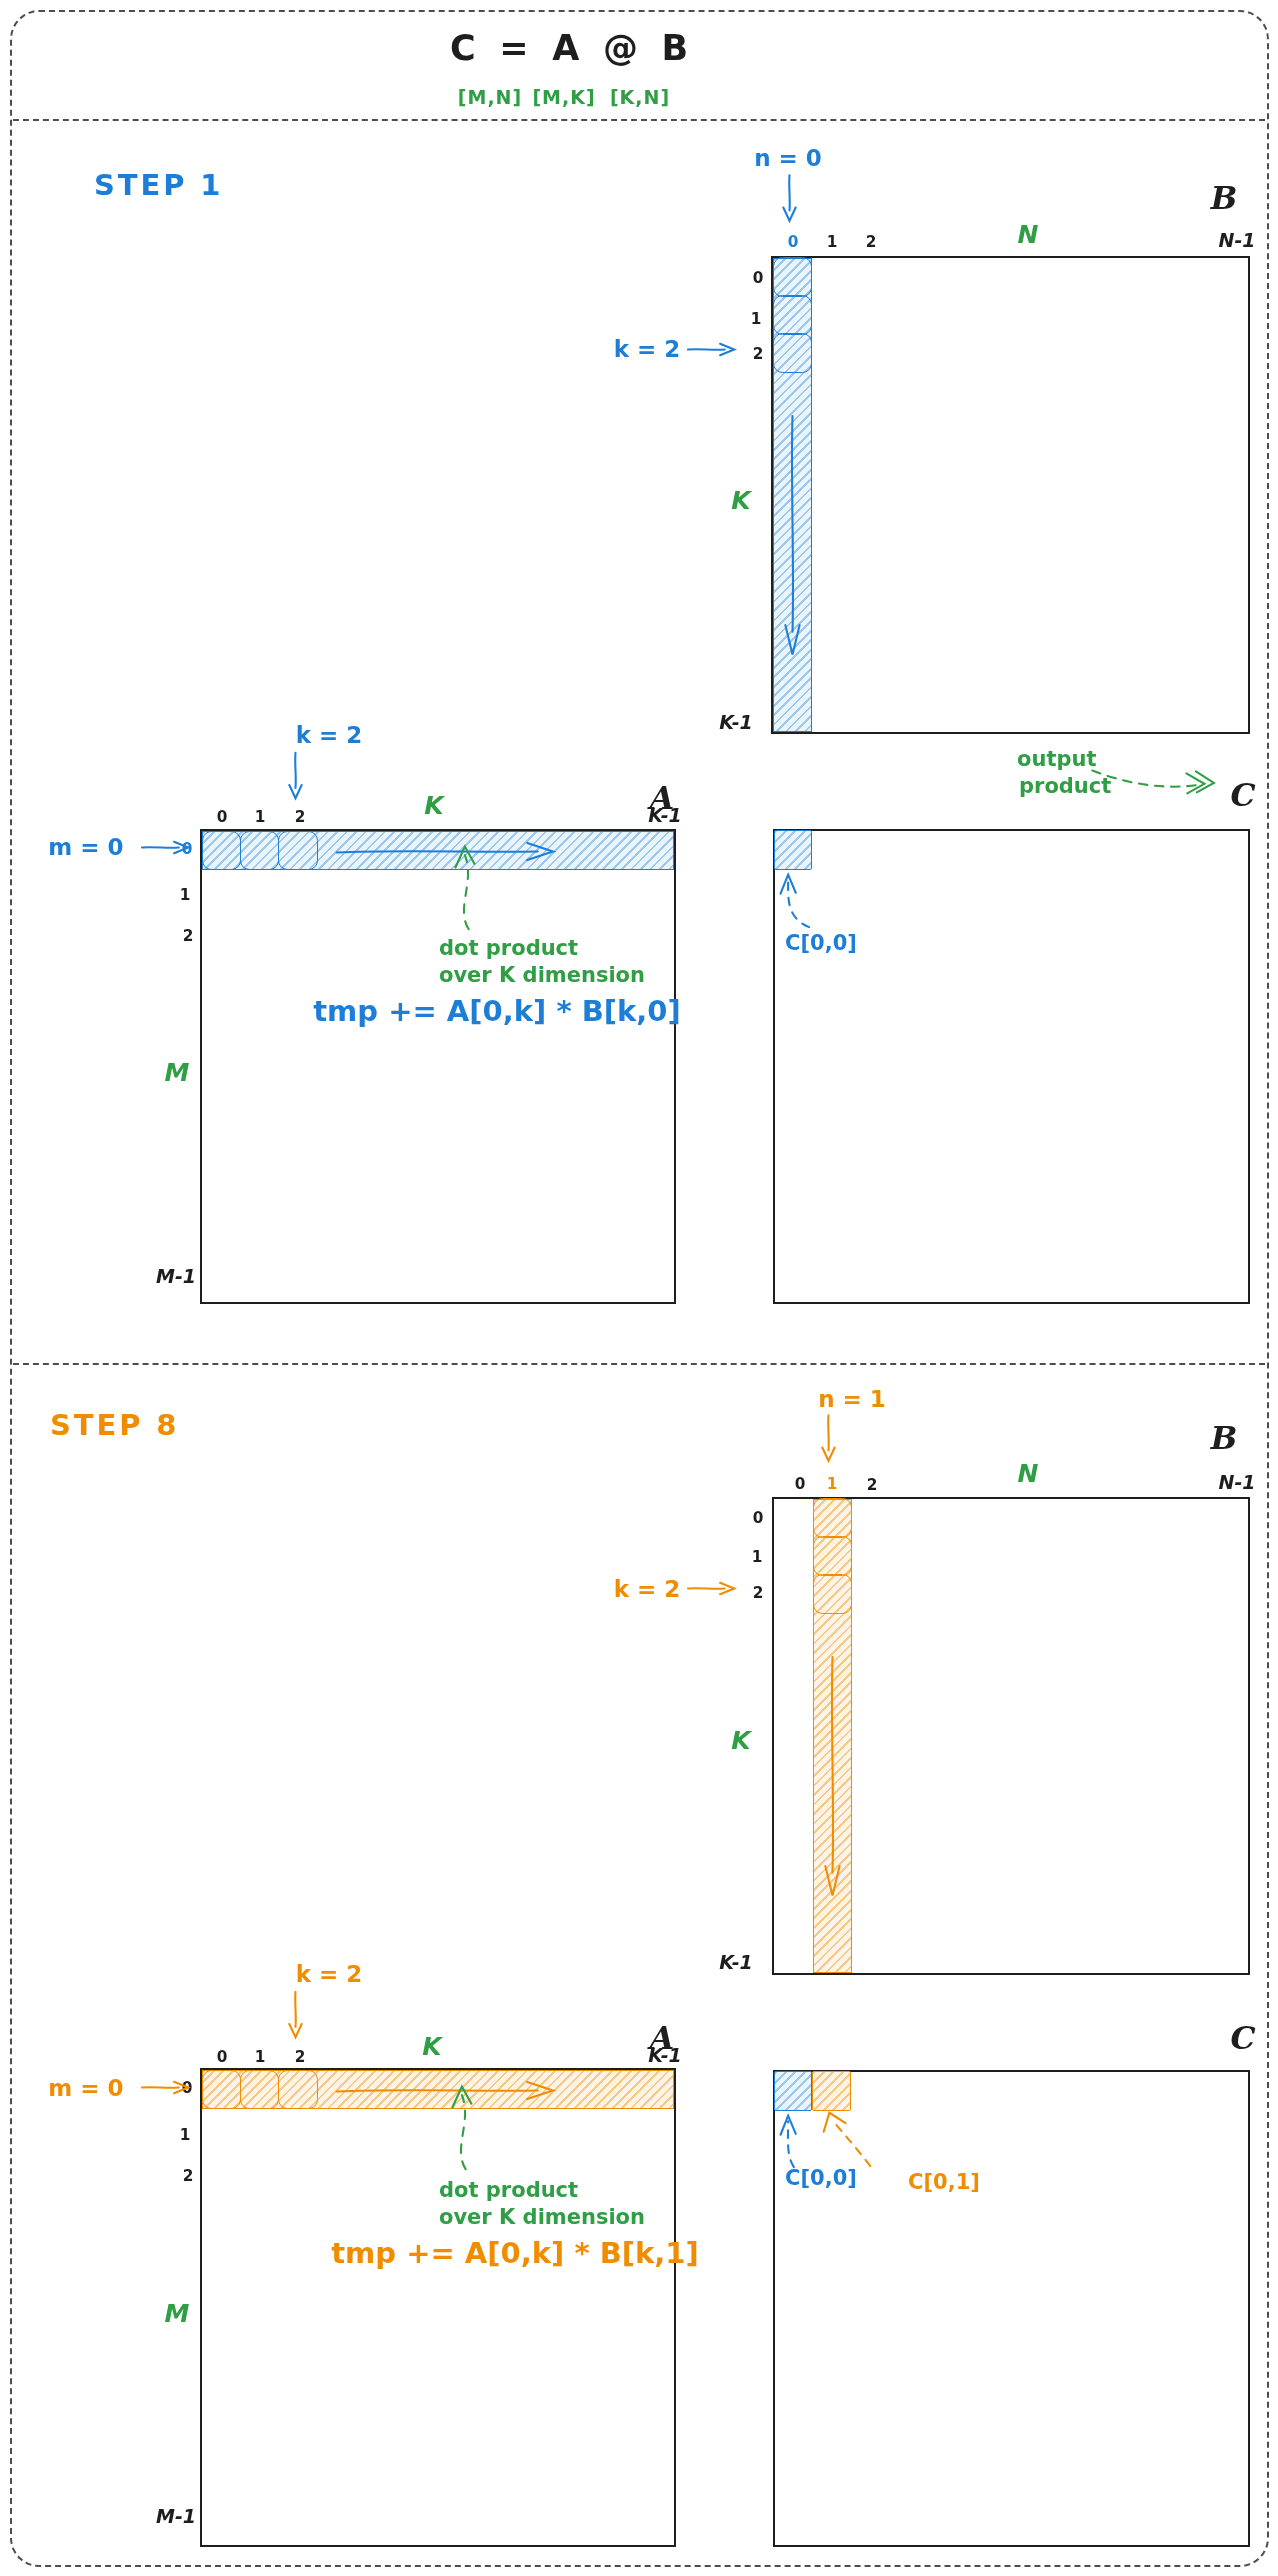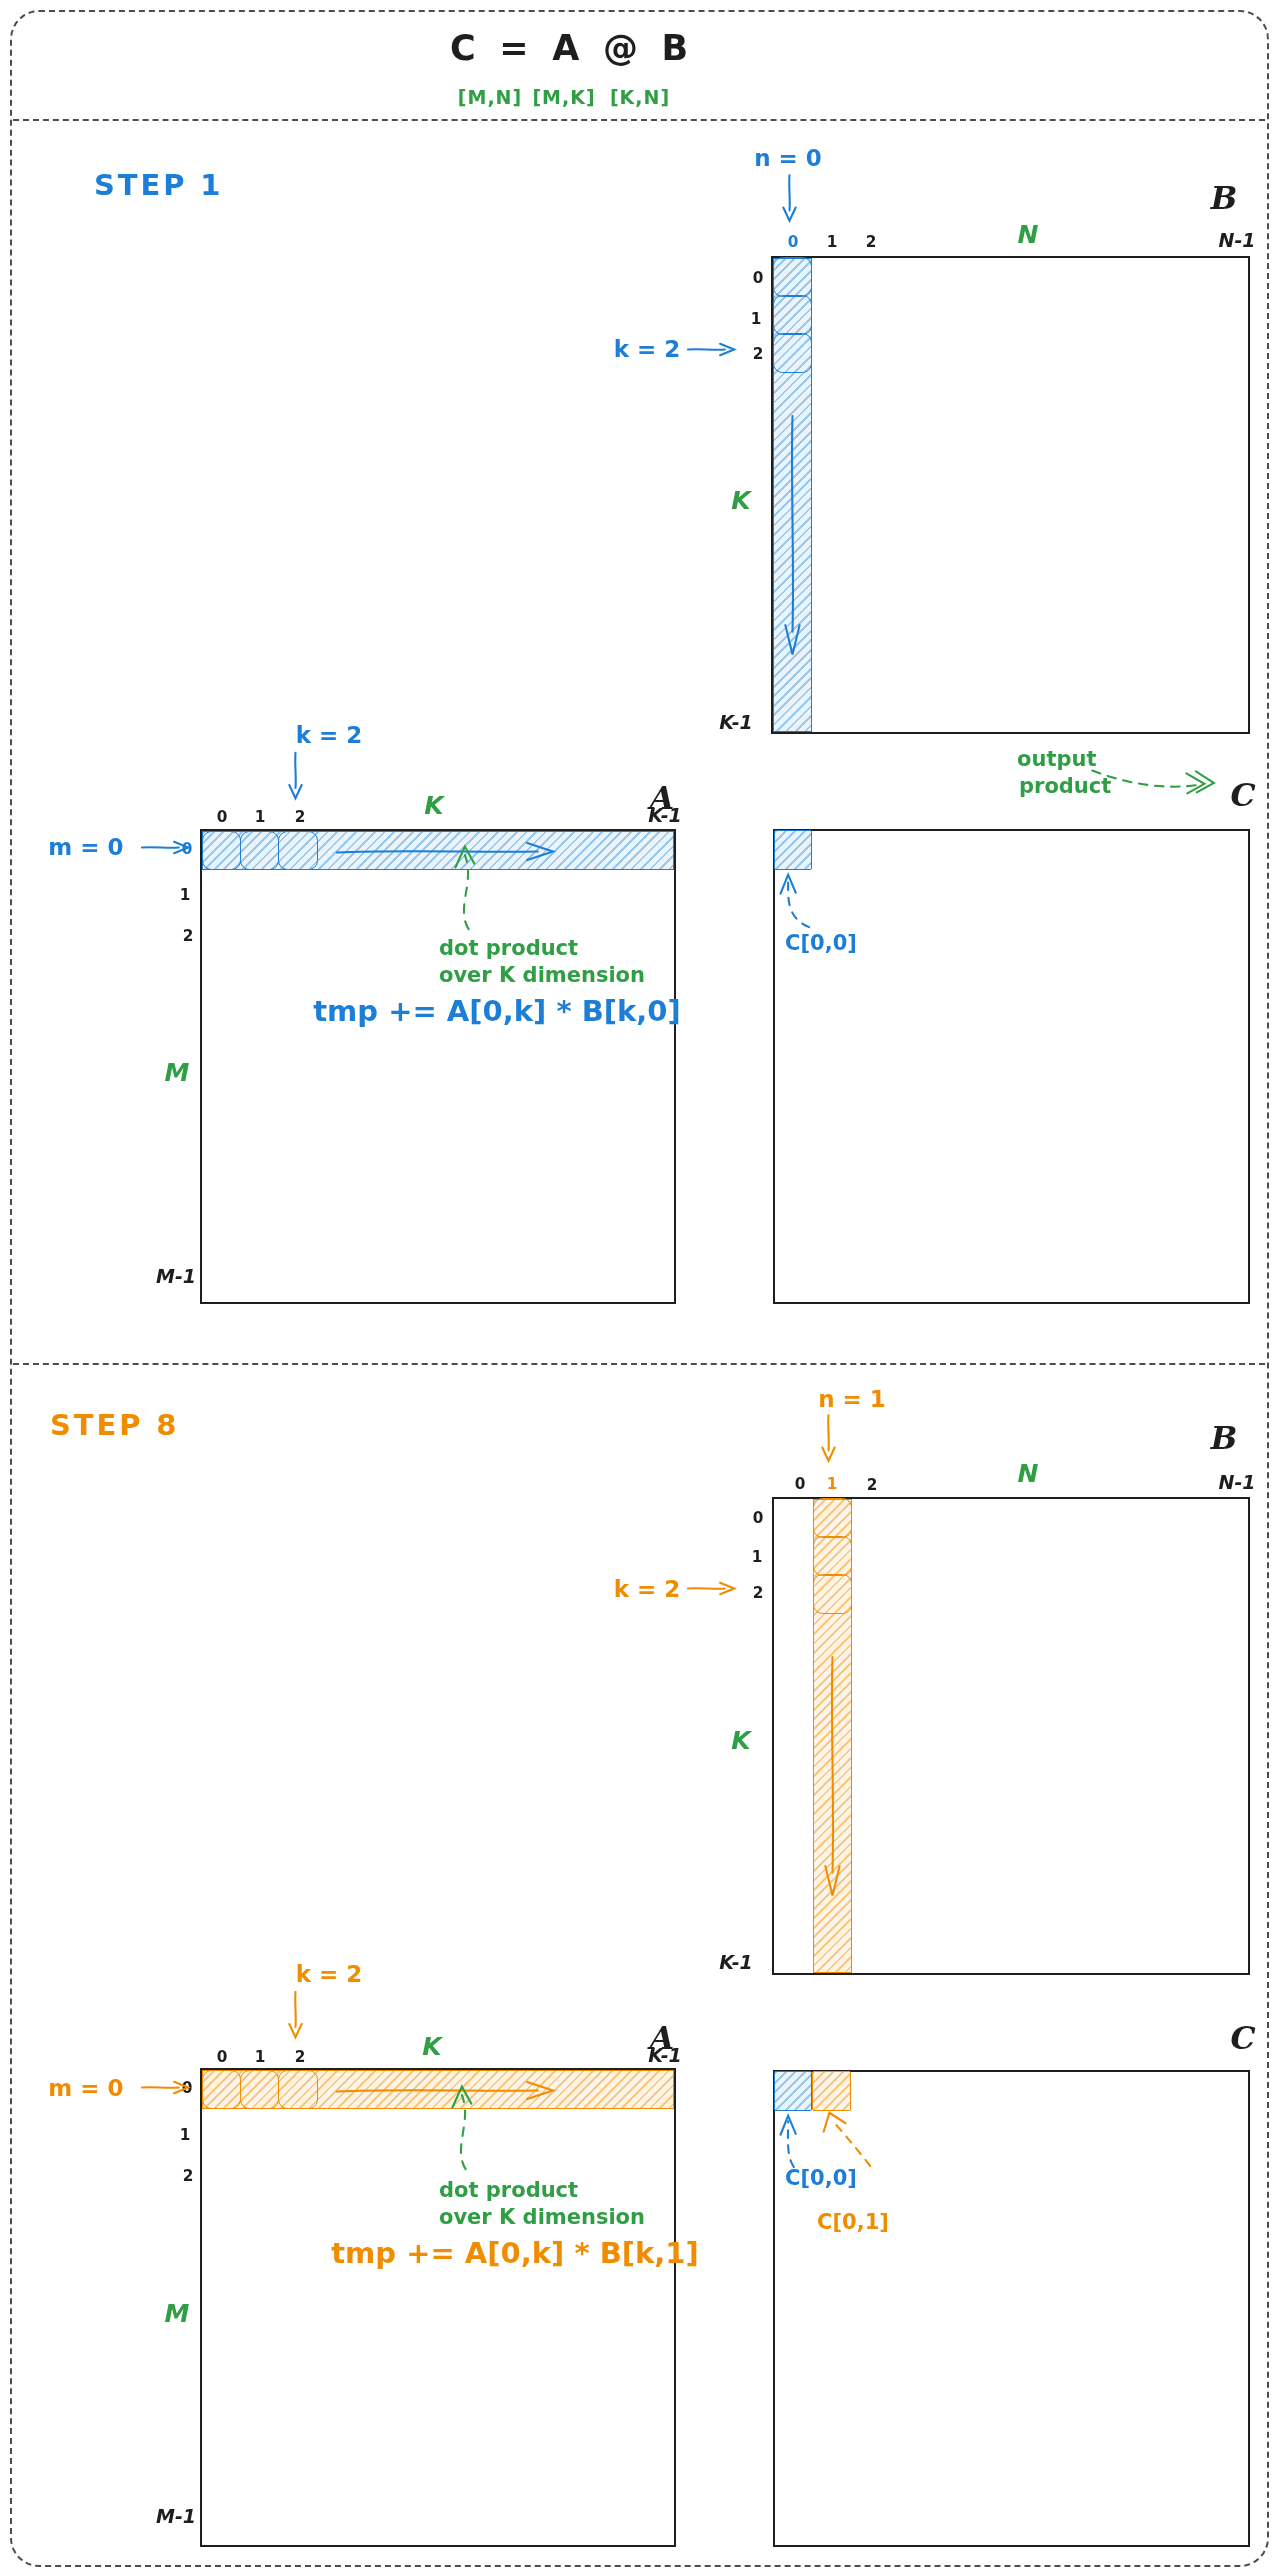--- a/index.html
+++ b/index.html
@@ -215,21 +215,21 @@
   </div>
   <svg style="left:767px;top:2110px;" width="48" height="59" viewBox="0 0 50 62">
     <path d="M28 60 C 20 48, 22 30, 22 12" fill="none" stroke="#1c7ed6" stroke-width="2.2" stroke-linecap="round" stroke-dasharray="8 8"></path>
     <path d="M14 26 L22 6 L30 25" fill="none" stroke="#1c7ed6" stroke-width="2.2" stroke-linecap="round"></path>
   </svg>
   <svg style="left:817px;top:2107px;" width="59" height="61" viewBox="0 0 62 64">
     <path d="M56 62 C 42 44, 30 30, 16 14" fill="none" stroke="#f08c00" stroke-width="2.2" stroke-linecap="round" stroke-dasharray="8 8"></path>
     <path d="M7 26 L13 6 L30 17" fill="none" stroke="#f08c00" stroke-width="2.2" stroke-linecap="round"></path>
   </svg>
   <div class="t ctr cell-label blue" style="left:821px;top:2178px;">C[0,0]</div>
-  <div class="t ctr cell-label orange" style="left:853px;top:2182px;margin-top:40px;">C[0,1]</div>
+  <div class="t ctr cell-label orange" style="left:944px;top:2182px;">C[0,1]</div>
 
   <svg style="left:441px;top:2078px;" width="38" height="95" viewBox="0 0 40 100">
     <path d="M26 96 C 12 74, 33 46, 22 18" fill="none" stroke="#2f9e44" stroke-width="2.2" stroke-linecap="round" stroke-dasharray="9 9"></path>
     <path d="M12 31 L22 9 L32 27" fill="none" stroke="#2f9e44" stroke-width="2.2" stroke-linecap="round"></path>
   </svg>
   <div class="t note green" style="left:439px;top:2177px;">dot product</div>
   <div class="t note green" style="left:439px;top:2204px;">over K dimension</div>
   <div class="t ctr formula orange" style="left:515px;top:2253px;">tmp += A[0,k] * B[k,1]</div>
 
 </div>

